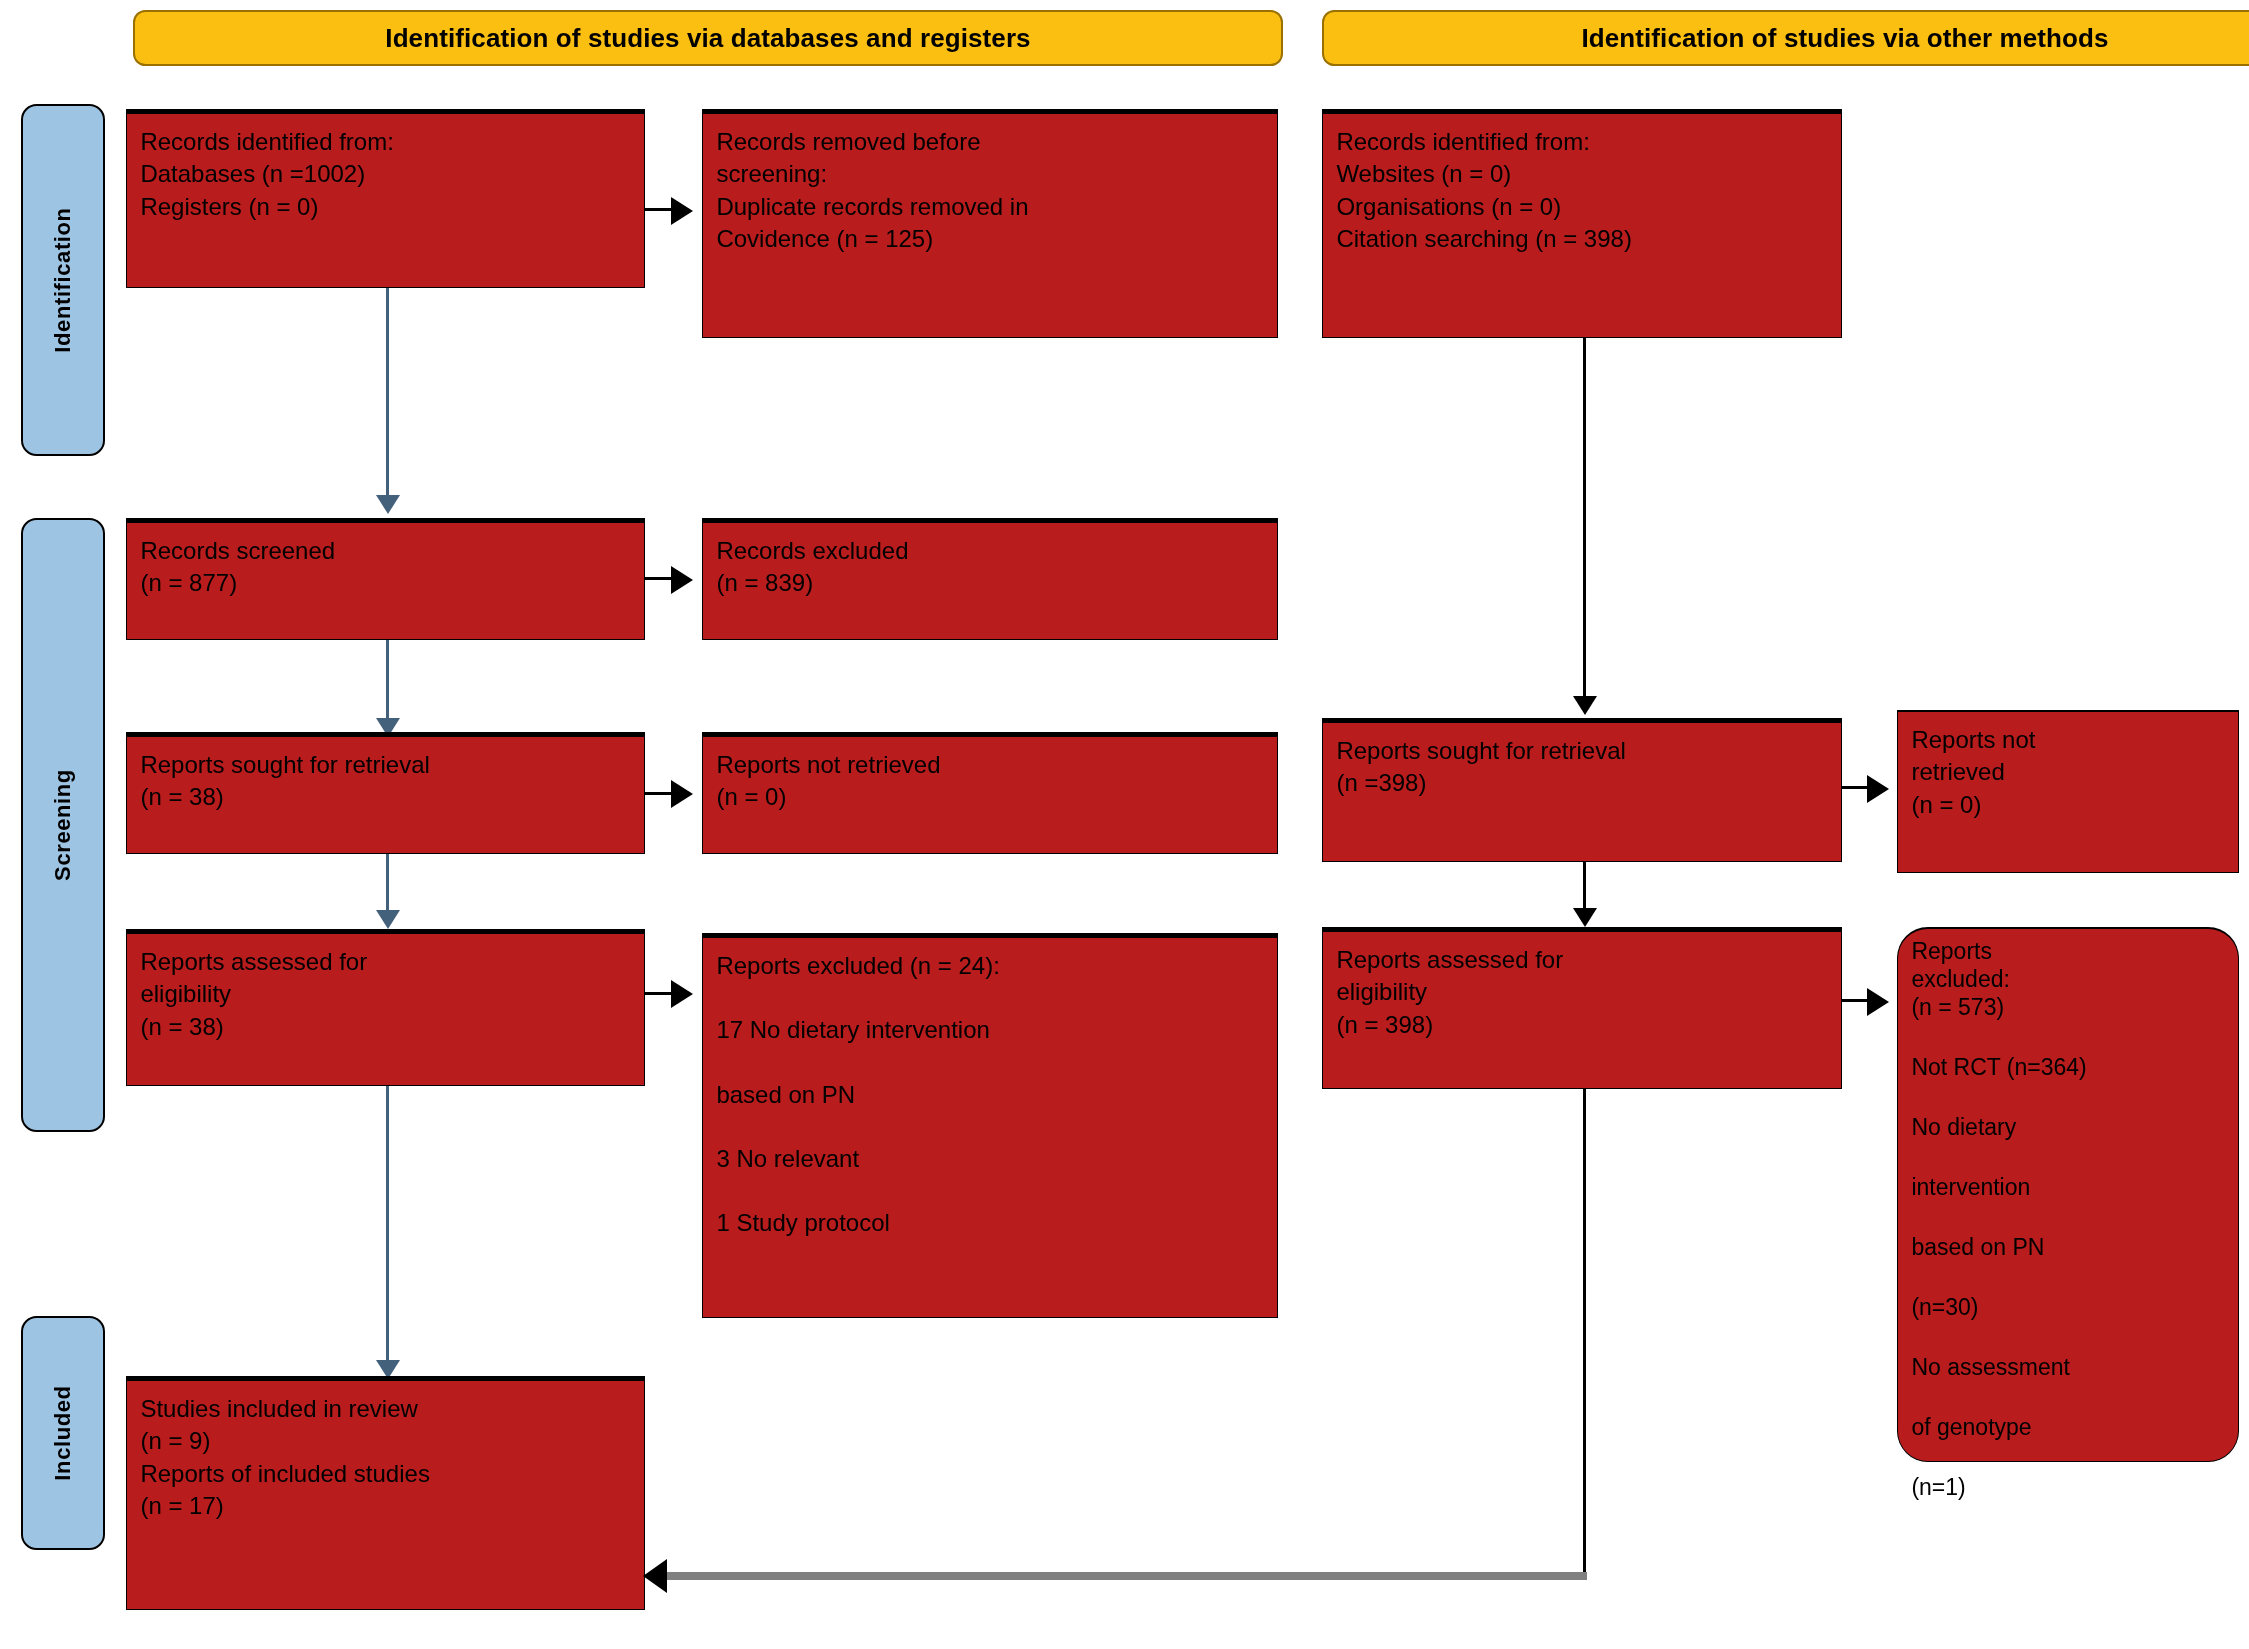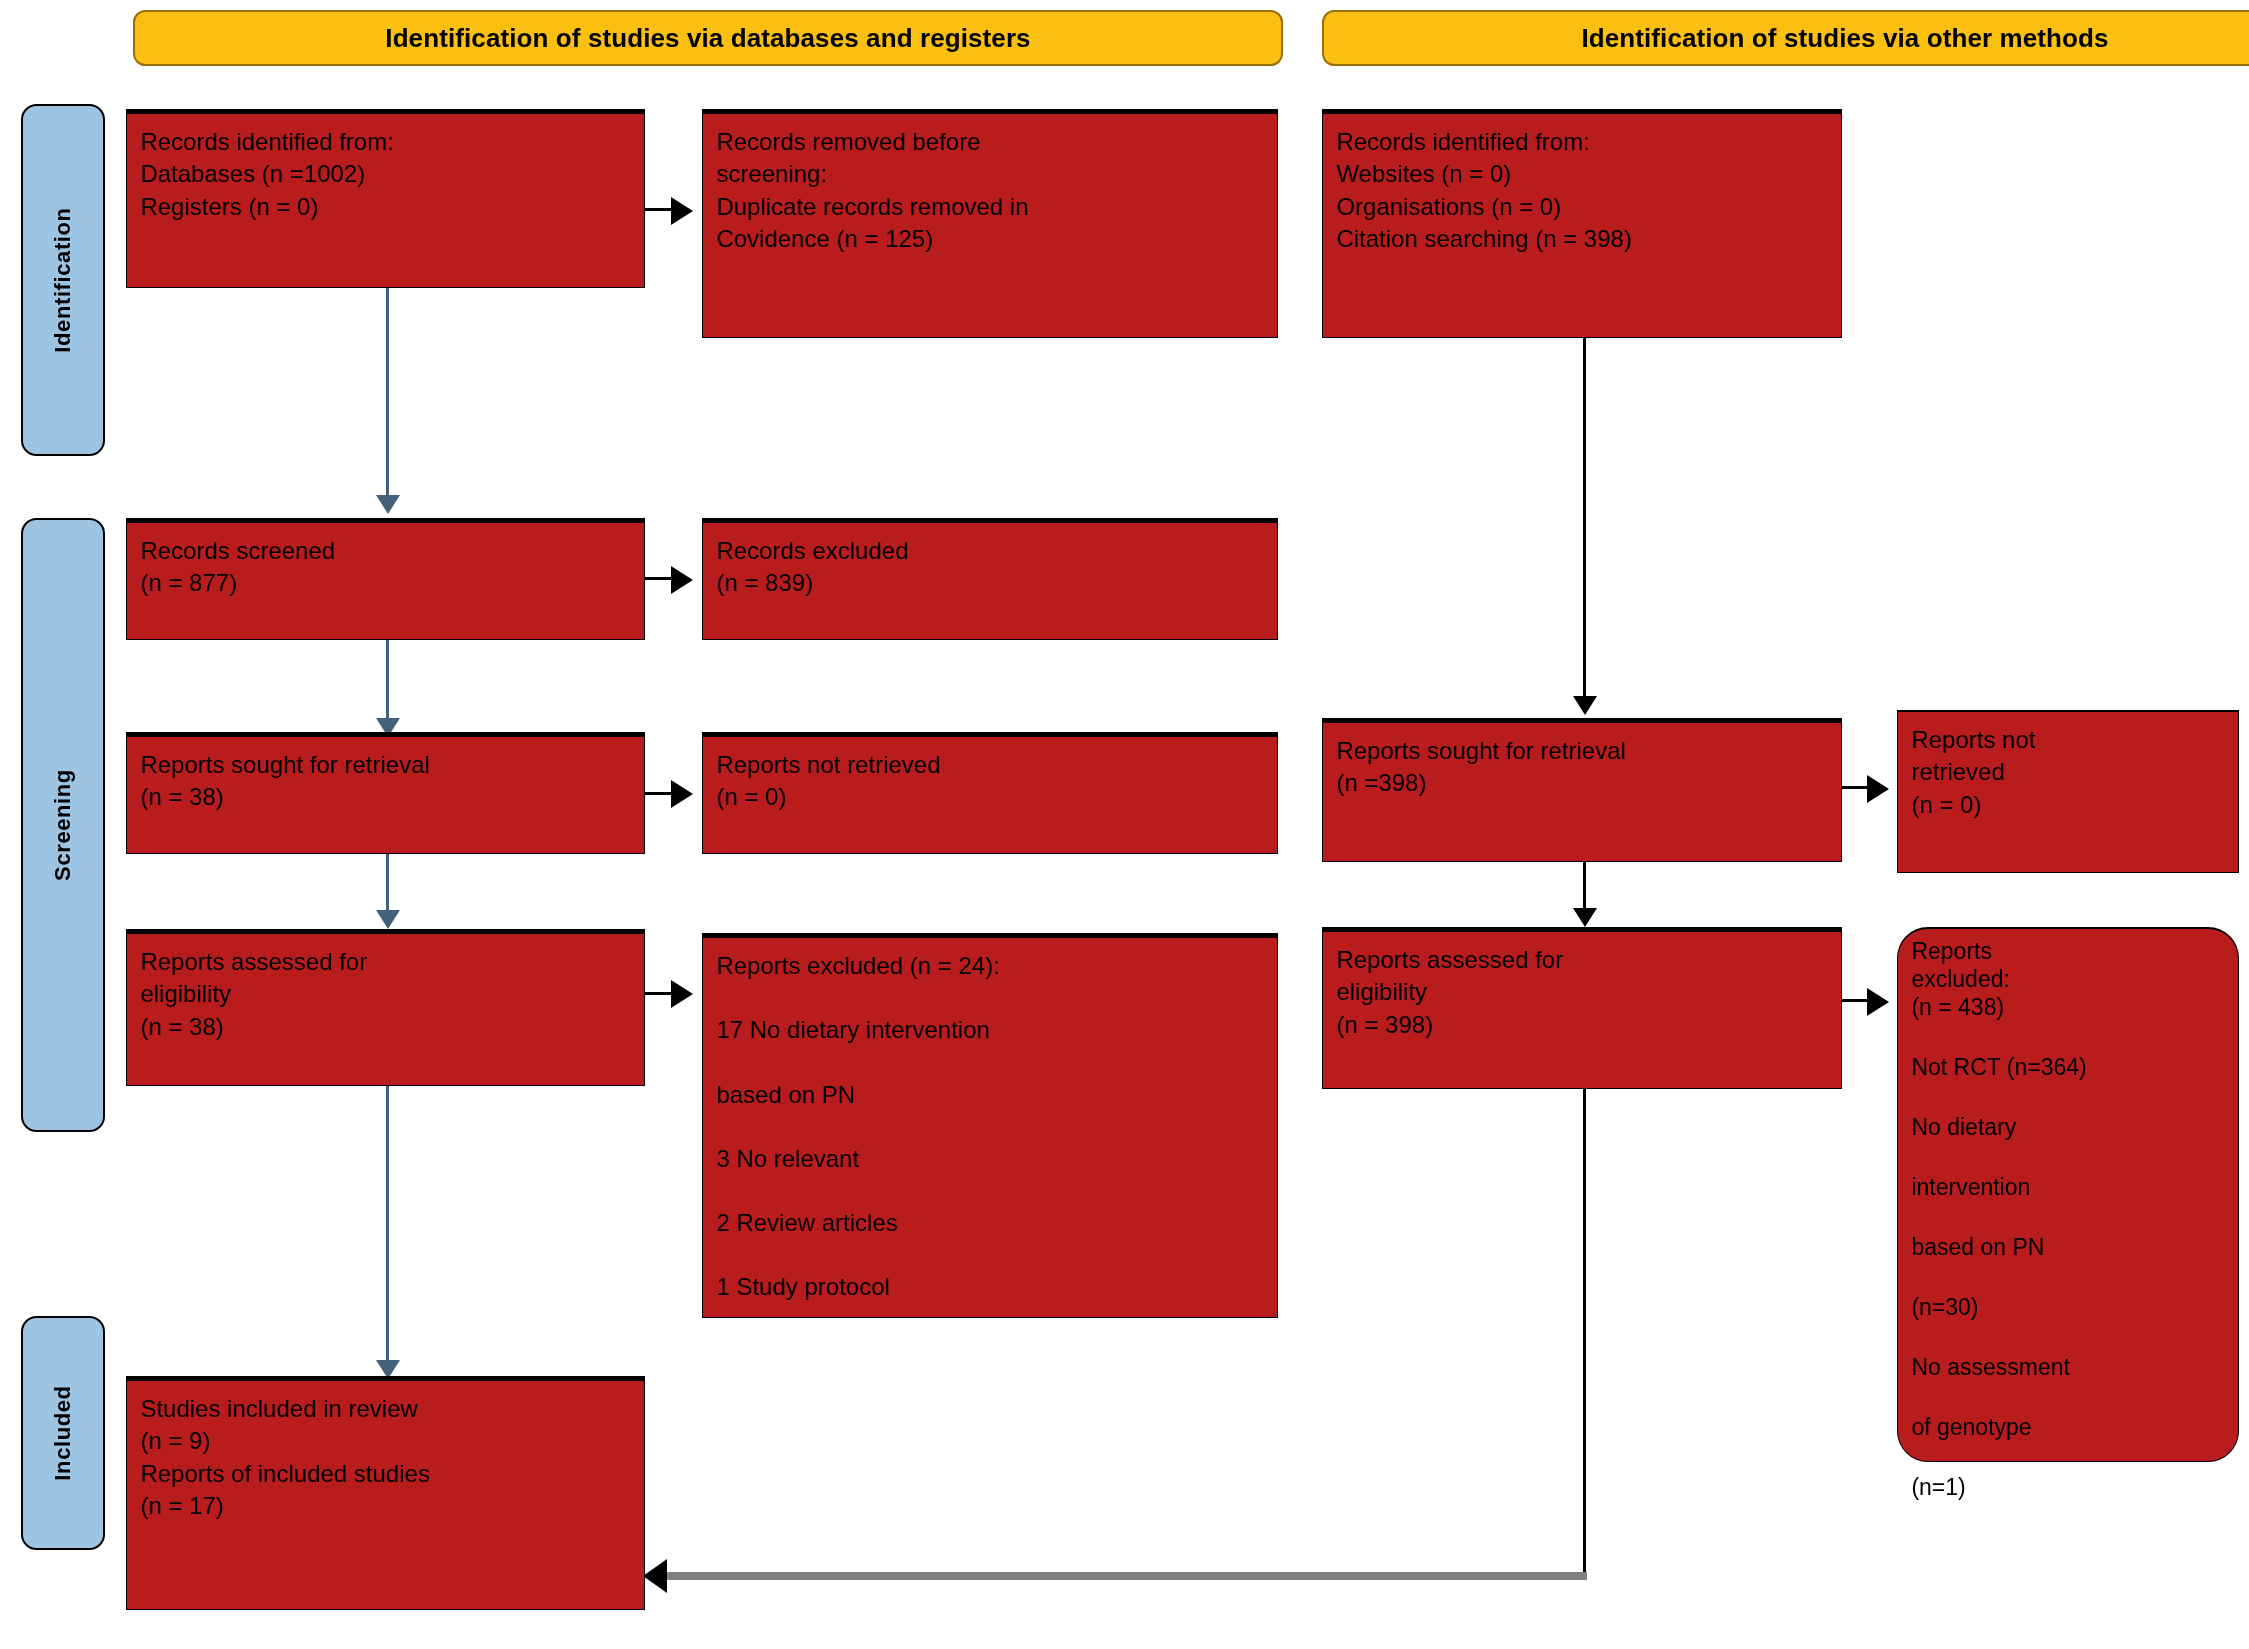--- a/index.html
+++ b/index.html
@@ -177,21 +177,20 @@
     <div class="ln">Reports assessed for</div>
     <div class="ln">eligibility</div>
     <div class="ln">(n = 38)</div>
   </div>
 
   <div class="box" style="left:702px;top:933px;width:576px;height:385px;">
     <div class="ln">Reports excluded (n = 24):</div>
     <div class="ln it">17 No dietary intervention</div>
     <div class="ln it">based on PN</div>
     <div class="ln it">3 No relevant</div>
-    <div class="ln it">2 Review articles</div>
     <div class="ln it">1 Study protocol</div>
   </div>
 
   <div class="hline" style="left:645px;top:992px;width:40px;"></div>
   <div class="arr-right" style="left:671px;top:980px;"></div>
 
   <div class="vline" style="left:386px;top:1086px;height:279px;"></div>
   <div class="arr-down" style="left:376px;top:1360px;"></div>
 
   <div class="box" style="left:126px;top:1376px;width:519px;height:234px;">
@@ -230,21 +229,21 @@
 
   <div class="box" style="left:1322px;top:927px;width:520px;height:162px;">
     <div class="ln">Reports assessed for</div>
     <div class="ln">eligibility</div>
     <div class="ln">(n = 398)</div>
   </div>
 
   <div class="box thin tight" style="left:1897px;top:927px;width:342px;height:535px;">
     <div class="ln">Reports</div>
     <div class="ln">excluded:</div>
-    <div class="ln">(n = 438)</div>
+    <div class="ln">(n = 573)</div>
     <div class="ln it">Not RCT (n=364)</div>
     <div class="ln it">No dietary</div>
     <div class="ln it">intervention</div>
     <div class="ln it">based on PN</div>
     <div class="ln it">(n=30)</div>
     <div class="ln it">No assessment</div>
     <div class="ln it">of genotype</div>
     <div class="ln it">(n=1)</div>
   </div>
 

